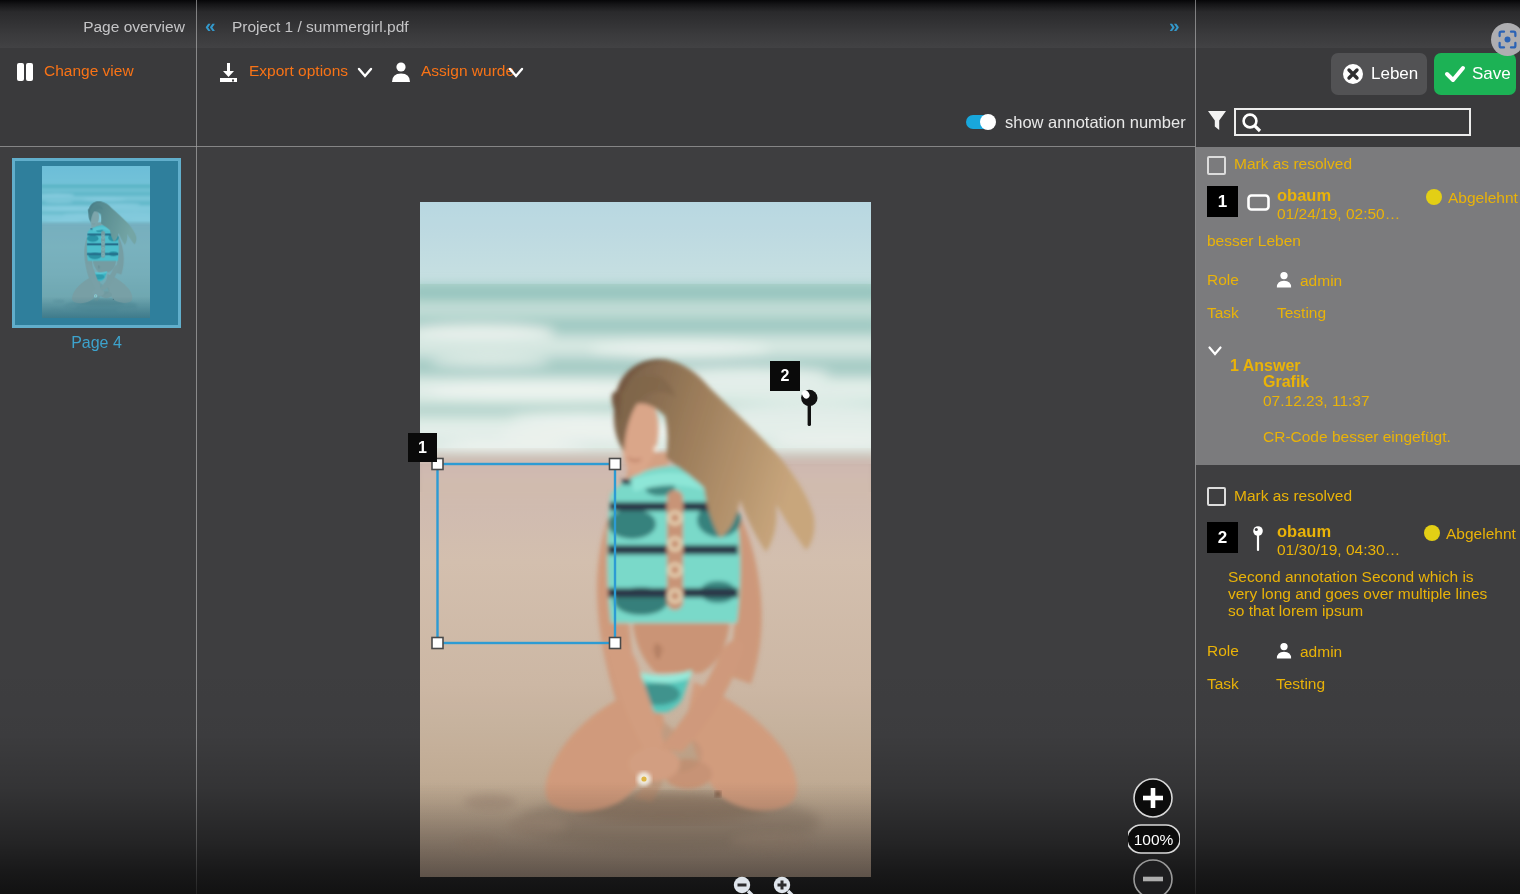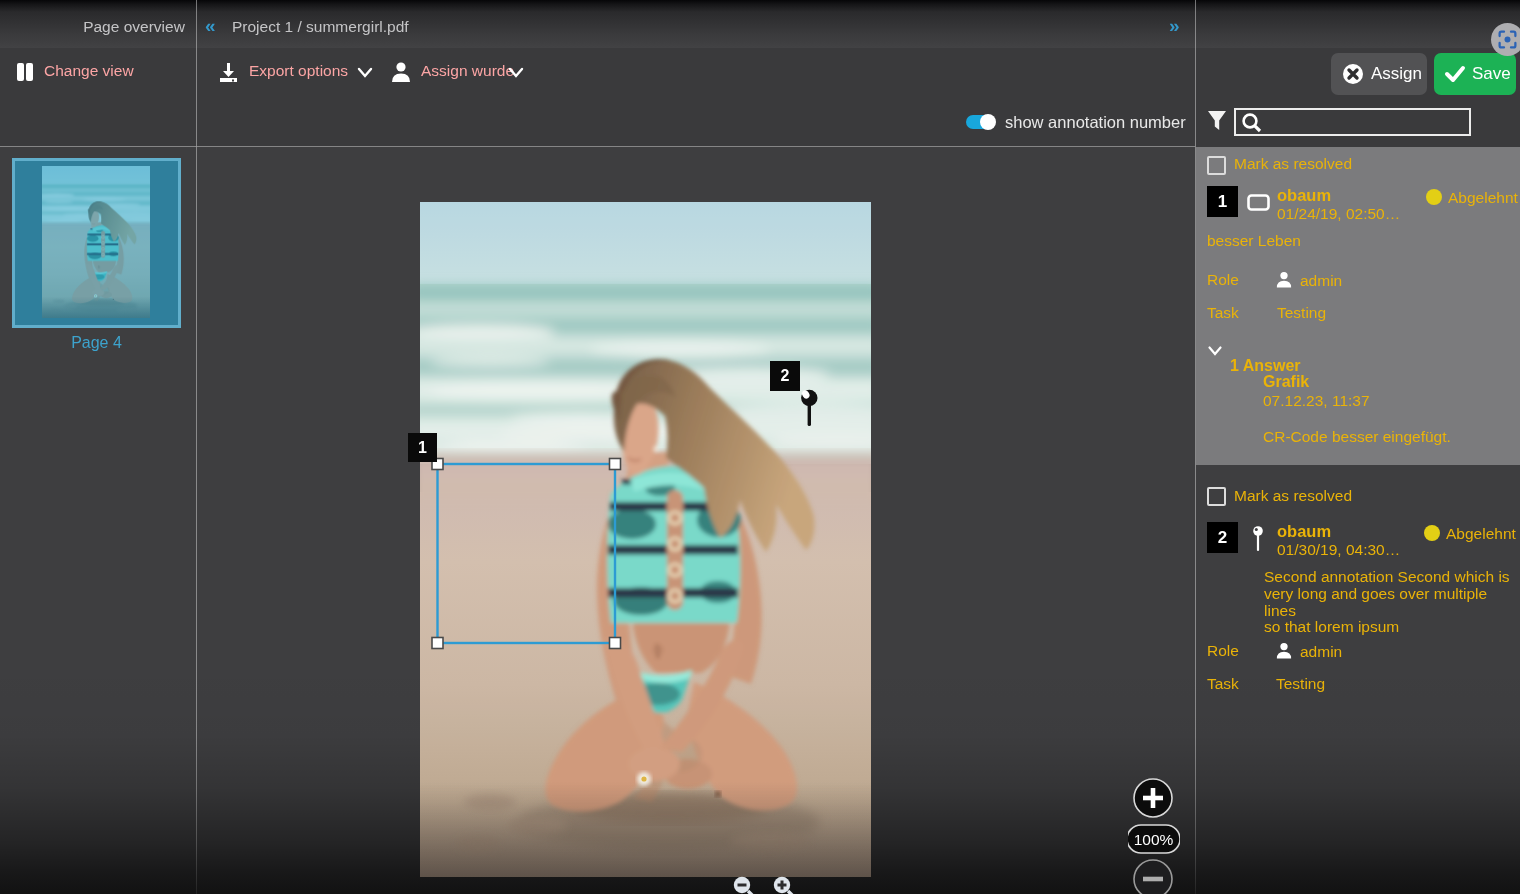--- a/index.html
+++ b/index.html
@@ -6,21 +6,21 @@
   body{width:1520px;height:894px;overflow:hidden;font-family:"Liberation Sans",sans-serif;}
   #stage{position:relative;width:1520px;height:894px;background:#3e3e40;overflow:hidden;}
   .abs{position:absolute;}
   
   #topbar{left:0;top:0;width:1520px;height:48px;
     background:linear-gradient(180deg,#060608 0px,#141416 4px,#2a2a2c 12px,#3a3a3c 34px,#424244 48px);}
   .htxt{color:#c4c4c6;font-size:15.5px;margin-left:36px;}
   .harrow{color:#3399cc;font-size:19px;font-weight:bold;}
   
   #row2{left:0;top:48px;width:1520px;height:48px;background:#3a3a3c;}
-  .t-item{position:absolute;color:#fca5a5;font-size:15.5px;top:14px;}
+  .t-item{position:absolute;color:#f97316;font-size:15.5px;top:14px;}
   
   #row3{left:0;top:96px;width:1520px;height:51px;background:#3a3a3c;}
   
   .vline{width:1px;background:rgba(200,200,200,0.55);}
   .hline{height:1px;background:rgba(165,165,165,0.7);}
   
   #fade{left:0;top:660px;width:1520px;height:234px;z-index:5;pointer-events:none;
     background:linear-gradient(180deg,rgba(0,0,0,0) 0%,rgba(0,0,0,0.03) 32%,rgba(0,0,0,0.17) 55%,rgba(0,0,0,0.42) 78%,rgba(0,0,0,0.60) 90%,rgba(5,5,5,0.78) 100%);}
   
   #thumbbox{left:12px;top:158px;width:163px;height:164px;background:#2f7f9c;border:3px solid #61aecb;z-index:2;}
@@ -289,21 +289,21 @@
     <text x="25.5" y="70.5" fill="#fff" font-size="15.5" text-anchor="middle" font-family="Liberation Sans, sans-serif">100%</text>
     <circle cx="25" cy="105" r="19" fill="#1d1d1f" stroke="#9a9a9a" stroke-width="1.6"></circle>
     <line x1="15" y1="105" x2="35" y2="105" stroke="#adadad" stroke-width="4.6"></line>
   </svg>
 
   <div class="abs" style="left:1331px;top:53px;width:96px;height:42px;background:#525254;border-radius:7px;z-index:2"></div>
   <svg class="abs" style="left:1342px;top:63px;z-index:3" width="22" height="22" viewBox="0 0 22 22">
     <circle cx="11" cy="11" r="10" fill="#fff"></circle>
     <path d="M7 7 L15 15 M15 7 L7 15" stroke="#2e2e30" stroke-width="3.4" stroke-linecap="round"></path>
   </svg>
-  <div class="abs" style="left:1371px;top:64px;color:#fff;font-size:17px;z-index:3">Assign</div>
+  <div class="abs" style="left:1371px;top:64px;color:#fff;font-size:17px;z-index:3">Leben</div>
   <div class="abs" style="left:1434px;top:53px;width:82px;height:42px;background:#1cb255;border-radius:7px;z-index:2"></div>
   <svg class="abs" style="left:1444px;top:64px;z-index:3" width="22" height="20" viewBox="0 0 22 20">
     <path d="M3 10 L9 16 L19 4" fill="none" stroke="#fff" stroke-width="4" stroke-linecap="round" stroke-linejoin="round"></path>
   </svg>
   <div class="abs" style="left:1472px;top:64px;color:#fff;font-size:17px;z-index:3">Save</div>
 
   <svg class="abs" style="left:1207px;top:110px;z-index:2" width="20" height="22" viewBox="0 0 20 22">
     <path d="M1 1 H19 L12.2 10.5 V20 L7.8 16.5 V10.5 Z" fill="#f2f2f2"></path>
   </svg>
   <div class="abs" style="left:1234px;top:108px;width:233px;height:24px;border:2px solid #ececec;background:#3a3a3c;z-index:2"></div>
@@ -345,21 +345,21 @@
   <div class="nbadge" style="left:1207px;top:522px;z-index:3">2</div>
   <svg class="abs" style="left:1250px;top:524px;z-index:3" width="16" height="30" viewBox="0 0 16 30">
     <rect x="6.9" y="10" width="2.2" height="17" rx="1.1" fill="#fff"></rect>
     <circle cx="8" cy="7" r="4.8" fill="#fff"></circle>
     <circle cx="6.3" cy="5.4" r="1.5" fill="#3e3e40"></circle>
   </svg>
   <div class="cwhite cbold" style="left:1277px;top:522px;font-size:16.5px;z-index:3">obaum</div>
   <div class="cwhite" style="left:1277px;top:541px;z-index:3">01/30/19, 04:30…</div>
   <div class="ydot" style="left:1424px;top:525px;z-index:3"></div>
   <div class="cwhite" style="left:1446px;top:525px;z-index:3">Abgelehnt</div>
-  <div class="cwhite" style="left:1264px;top:569px;line-height:16.8px;z-index:3">Second annotation Second which is<br>very long and goes over multiple lines<br>so that lorem ipsum</div>
+  <div class="cwhite" style="left:1228px;top:569px;line-height:16.8px;z-index:3">Second annotation Second which is<br>very long and goes over multiple lines<br>so that lorem ipsum</div>
   <div class="cwhite" style="left:1207px;top:642px;z-index:3">Role</div>
   <svg class="abs" style="left:1275px;top:641px;z-index:3" width="18" height="19" viewBox="0 0 22 24">
     <circle cx="11" cy="7" r="4.6" fill="#fff"></circle>
     <path d="M2 22 Q2 13.5 11 13.5 Q20 13.5 20 22 Z" fill="#fff"></path>
   </svg>
   <div class="cwhite" style="left:1300px;top:643px;z-index:3">admin</div>
   <div class="cwhite" style="left:1207px;top:675px;z-index:3">Task</div>
   <div class="cwhite" style="left:1276px;top:675px;z-index:3">Testing</div>
 
   <div class="abs vline" style="left:196px;top:0;height:894px;z-index:4"></div>

